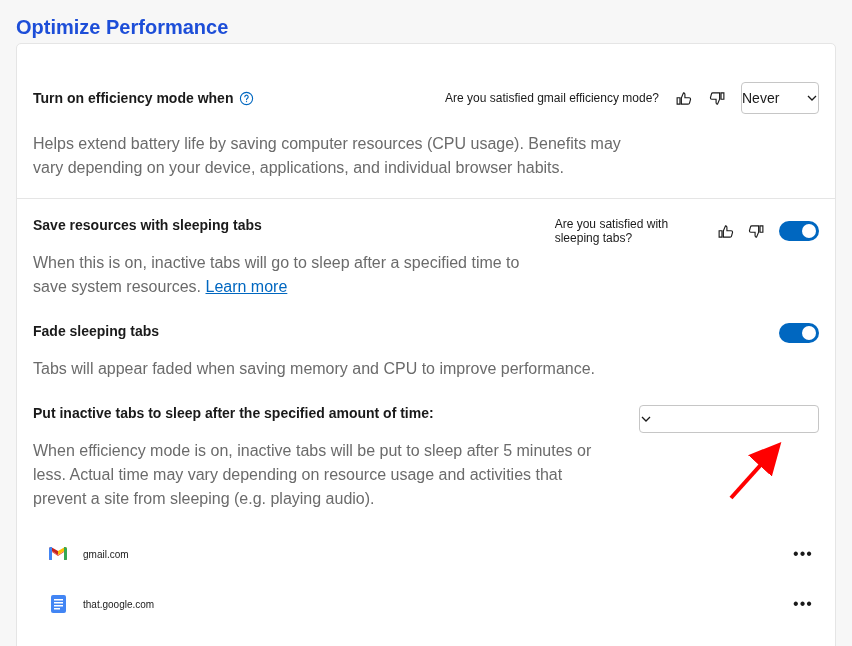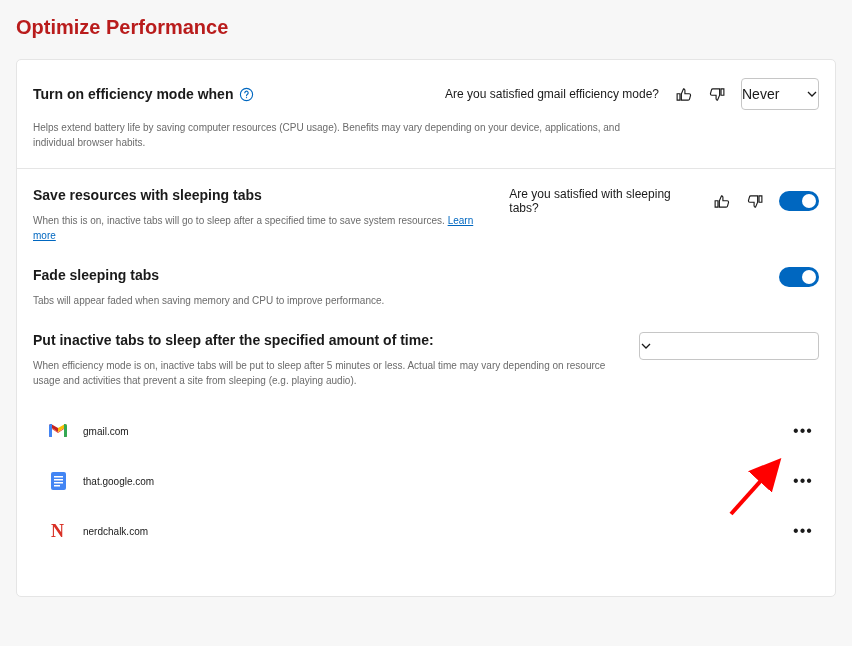--- a/index.html
+++ b/index.html
@@ -11,53 +11,54 @@
       font-family: "Segoe UI", -apple-system, BlinkMacSystemFont, sans-serif;
       background: #f7f7f7;
       padding: 16px;
       width: 852px;
       height: 646px;
       overflow: hidden;
     }
     .page-title {
       font-size: 20px;
       font-weight: 600;
-      color: #b91c1c;
-      margin-bottom: 20px;
+      color: #1d4ed8;
+      margin-bottom: 4px;
     }
     .panel {
       background: #fff;
       border: 1px solid #e5e5e5;
       border-radius: 5px;
       overflow: hidden;
     }
     .section {
       padding: 18px 16px 18px 16px;
     }
     .section-divider {
       border-bottom: 1px solid #e5e5e5;
     }
     .section-header-row {
       display: flex;
       align-items: center;
       justify-content: space-between;
       gap: 12px;
+      margin-top: 20px;
     }
     .section-title {
       font-size: 14px;
       font-weight: 600;
       color: #1a1a1a;
       display: flex;
       align-items: center;
       gap: 6px;
     }
     .section-desc {
-      font-size: 10px;
+      font-size: 16px;
       color: #6b6b6b;
-      margin-top: 10px;
+      margin-top: 18px;
       line-height: 1.5;
       max-width: 600px;
     }
     .link {
       color: #0067c0;
       text-decoration: underline;
       cursor: pointer;
     }
     .feedback-text {
       font-size: 12px;

